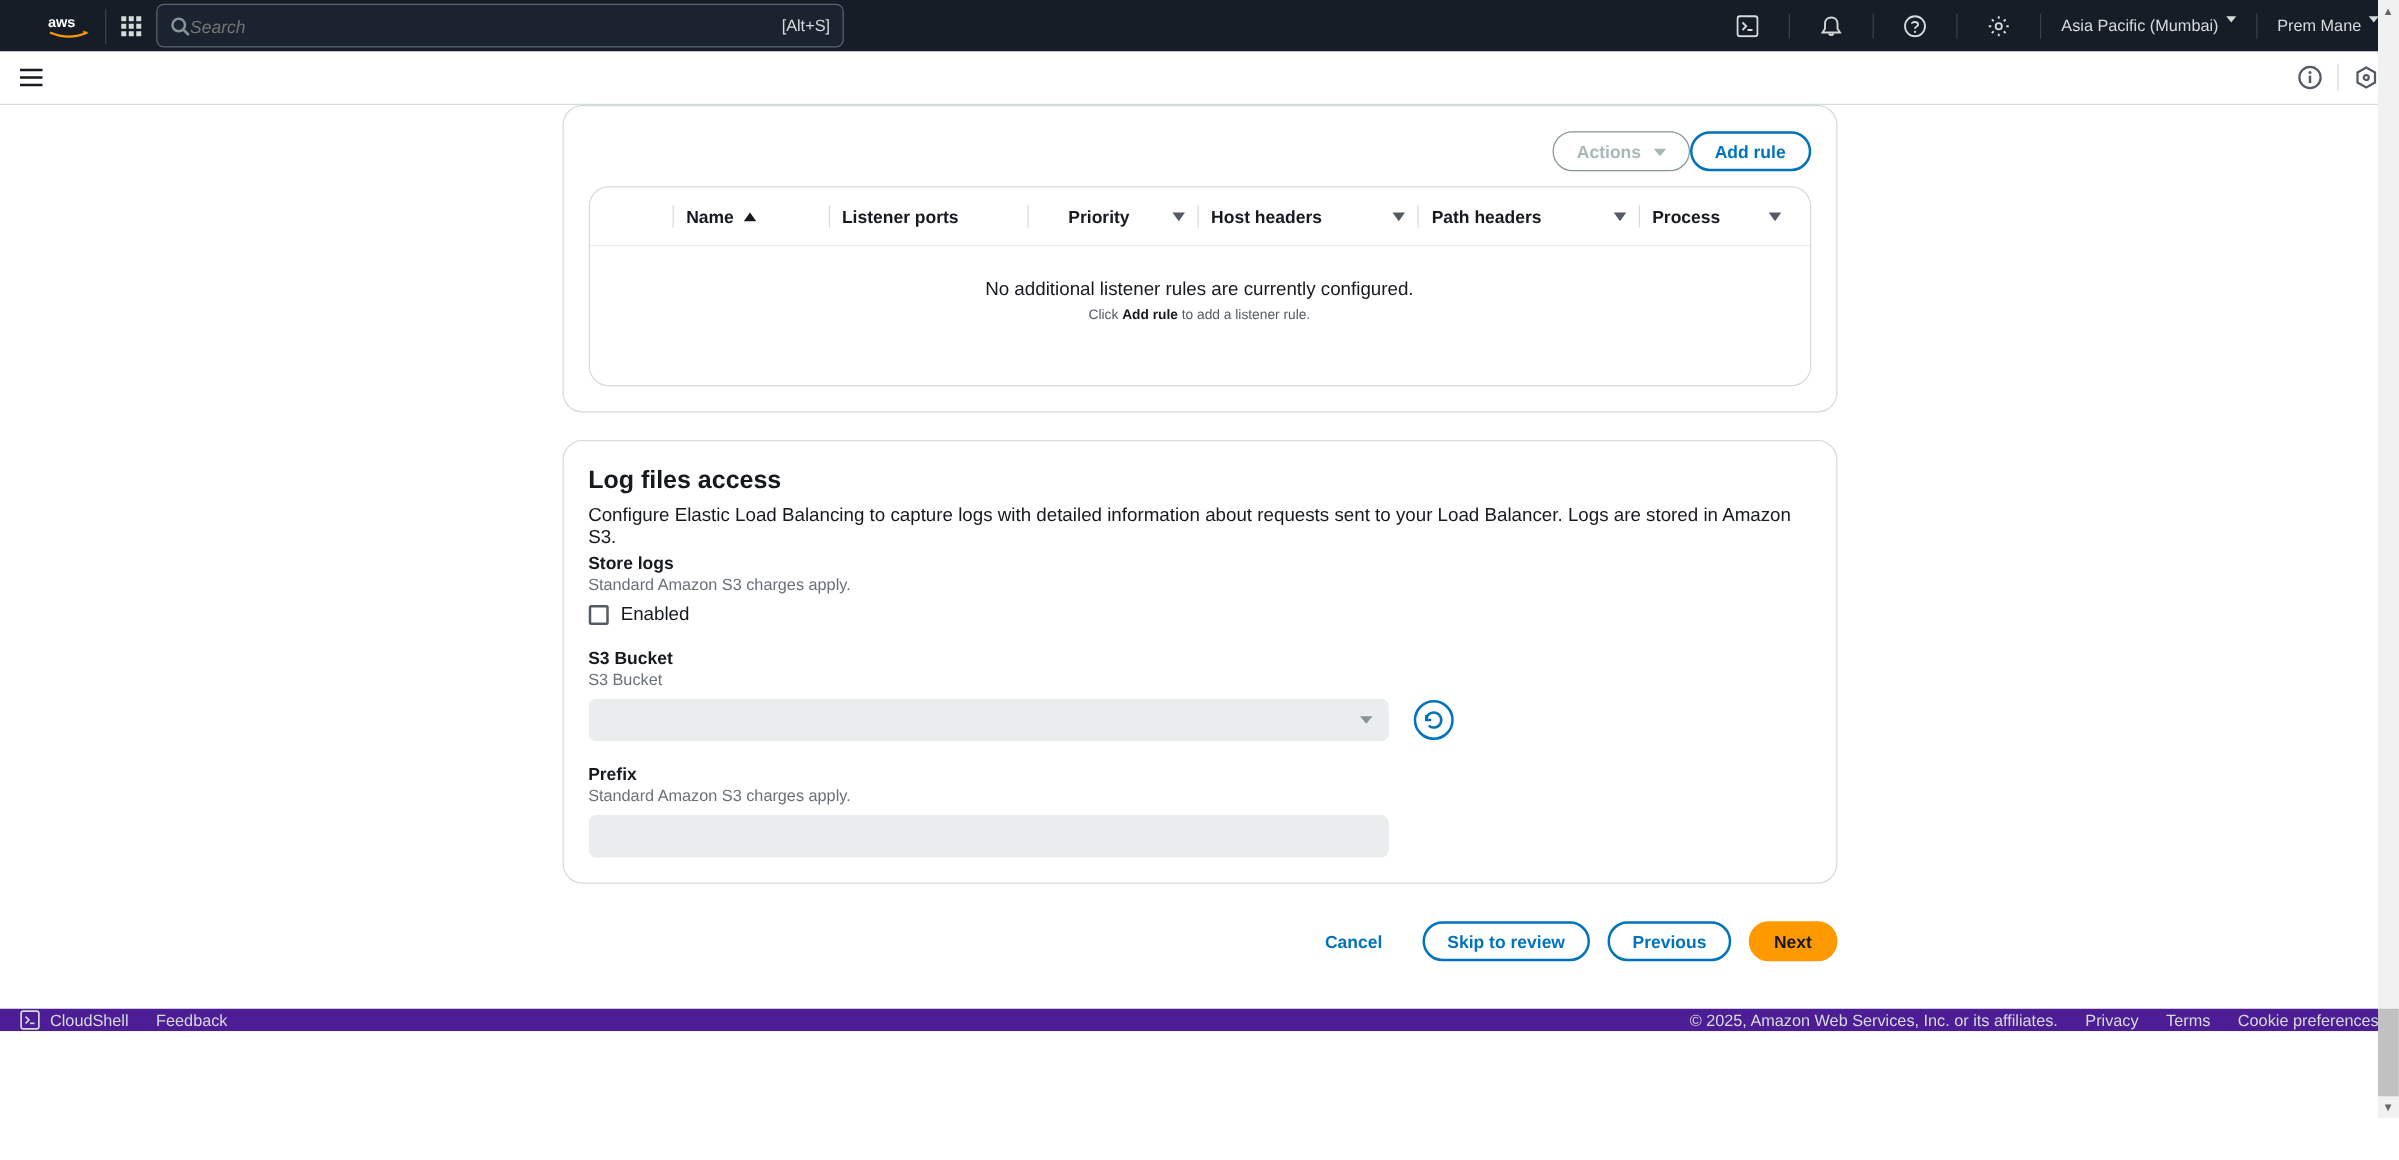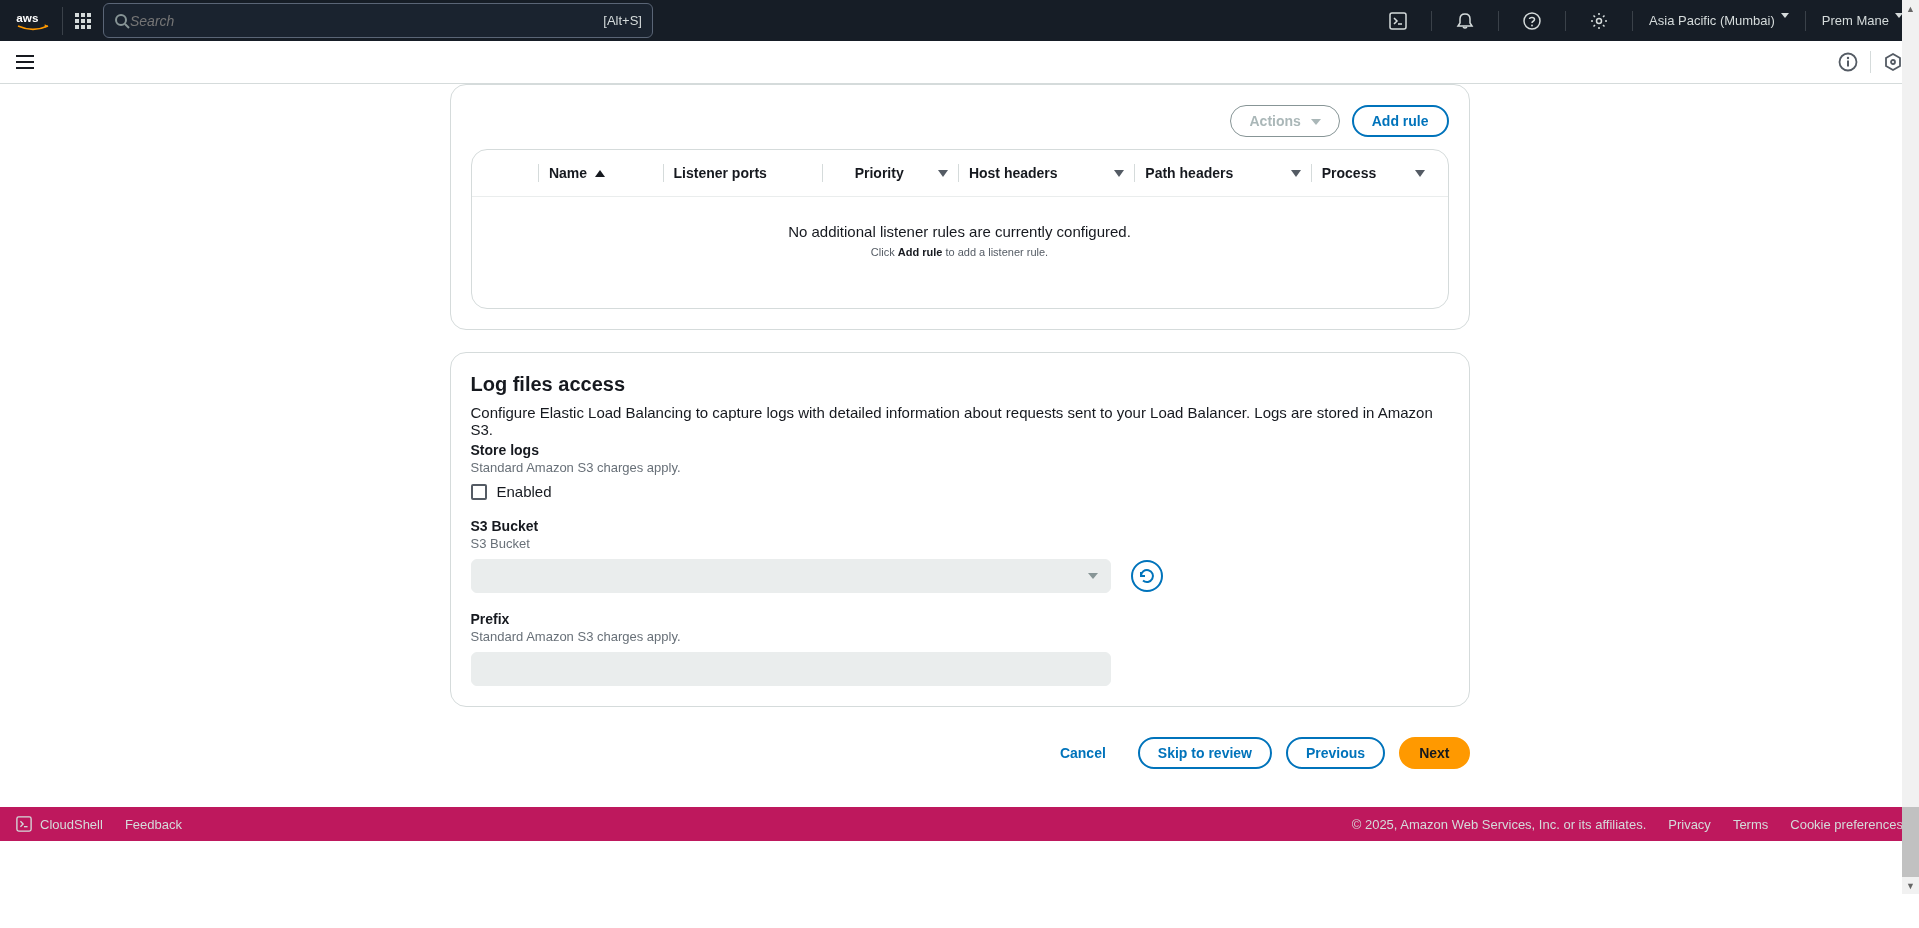--- a/index.html
+++ b/index.html
@@ -8,21 +8,21 @@
 
 .top-header {
   background: #161d26;
   height: 41px;
   display: flex;
   align-items: center;
   padding: 0 16px;
   color: #d5dbdb;
   gap: 12px;
 }
-.aws-logo { font-weight: bold; color: #fff; font-size: 15px; padding-right: 12px; border-right: 1px solid #3a4149; display:flex; align-items:center; height:28px; }
+.aws-logo { font-weight: bold; color: #fff; font-size: 15px; padding-right: 12px; border-right: 1px solid #3a4149; display:flex; align-items:center; height:28px;margin-left:22px; }
 .aws-logo svg { display:block; }
 .services-grid-icon { display: grid; grid-template-columns: repeat(3, 4px); grid-template-rows: repeat(3, 4px); gap: 2px; cursor:pointer; }
 .services-grid-icon span { background: #d5dbdb; }
 .search-wrap { flex: 0 0 550px; }
 .search-box {
   display: flex; align-items: center;
   background: #1a232f;
   border: 1px solid #5a6576;
   border-radius: 6px;
   height: 35px;
@@ -67,21 +67,21 @@
 .column { width: 1020px; }
 
 
 .panel {
   border: 1px solid #d5dbdb;
   border-radius: 16px;
   padding: 20px;
   margin-bottom: 22px;
   background:#fff;
 }
-.panel-actions-row { display:flex; justify-content:flex-end; gap:12px; padding: 0 0 12px 0; }
+.panel-actions-row { display:flex; justify-content:flex-end; padding: 0 0 12px 0; }
 .btn {
   border-radius: 20px;
   padding: 6px 18px;
   font-size: 14px;
   font-weight: 700;
   cursor:pointer;
   background:#fff;
 }
 .btn-outline-gray { border:1px solid #879596; color:#545b64; }
 .btn-outline-blue { border:2px solid #0073bb; color:#0073bb; background:#fff; }
@@ -130,23 +130,23 @@
   width:640px; height:34px; background:#eaeded; border:1px solid #eaeded; border-radius:6px; cursor:not-allowed;
 }
 .spacer18 { height:18px; }
 
 
 .bottom-actions { display:flex; justify-content:flex-end; gap:14px; align-items:center; padding: 8px 0; }
 
 
 .footer {
   position: relative;
-  background:#be185d;
+  background:#4c1d95;
   color:#d5dbdb;
-  height:34px;
+  height:18px;
   display:flex; align-items:center; padding:0 16px;
   font-size:13px;
   justify-content:space-between;
 }
 .footer-left { display:flex; align-items:center; gap:22px; }
 .footer-left .cs { display:flex; align-items:center; gap:8px; cursor:pointer; }
 .footer-right { display:flex; align-items:center; gap:22px; }
 .footer-right a { color:#d5dbdb; text-decoration:none; cursor:pointer; }
 
 

